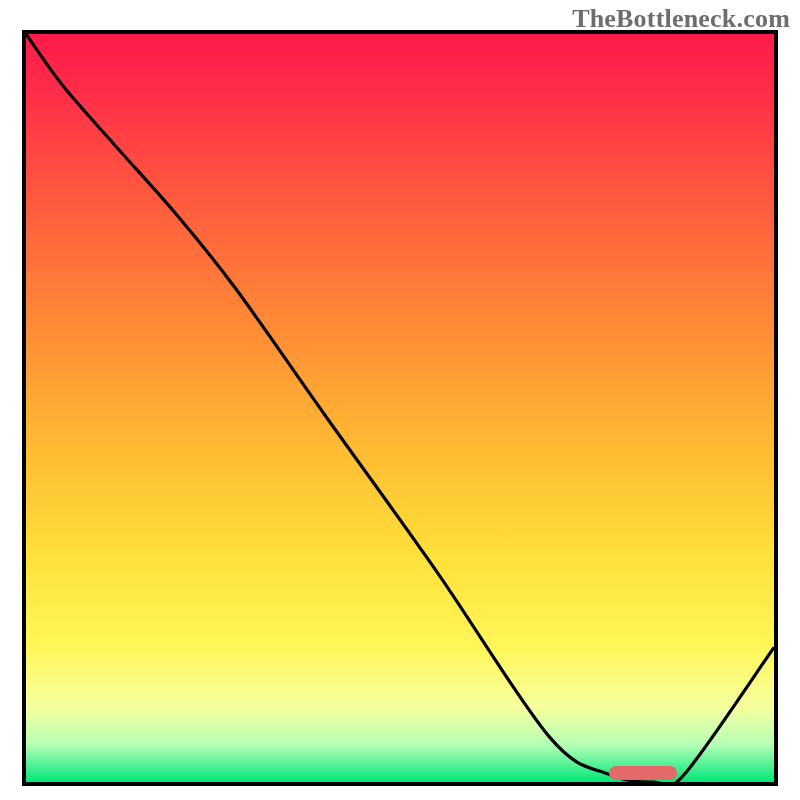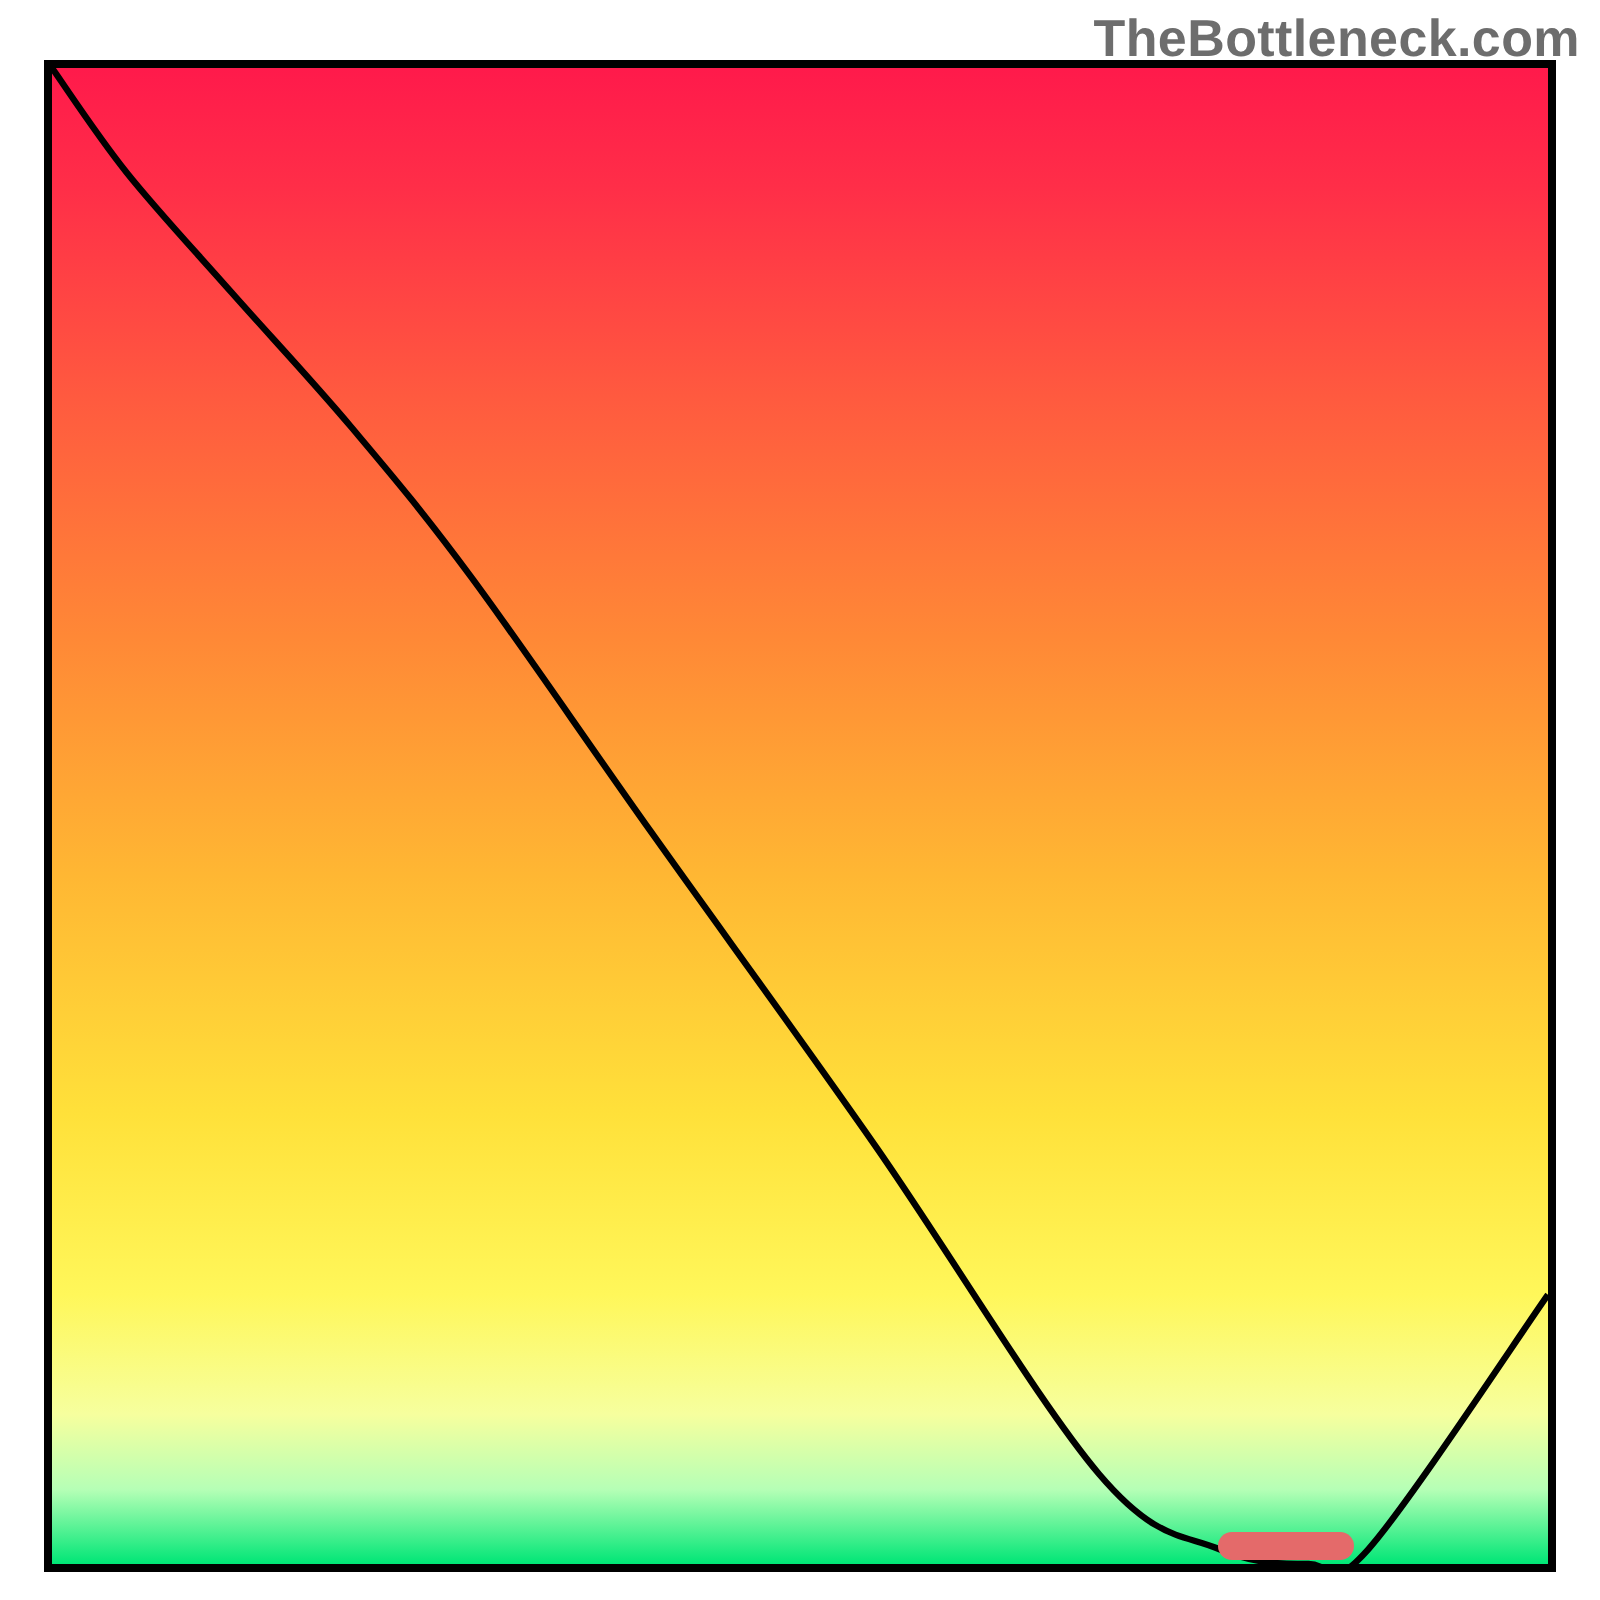--- a/index.html
+++ b/index.html
@@ -9,20 +9,21 @@
     height: 800px;
     overflow: hidden;
     background: #ffffff;
     font-family: Arial, Helvetica, sans-serif;
   }
   .frame {
     position: relative;
     width: 800px;
     height: 615px;
     box-sizing: border-box;
+    font-family: Liberation Serif, serif;
   }
   .watermark {
     position: absolute;
     top: 4px;
     right: 10px;
     color: #6d6d6d;
     font-size: 26px;
     font-weight: 600;
     letter-spacing: 0.2px;
     pointer-events: none;

